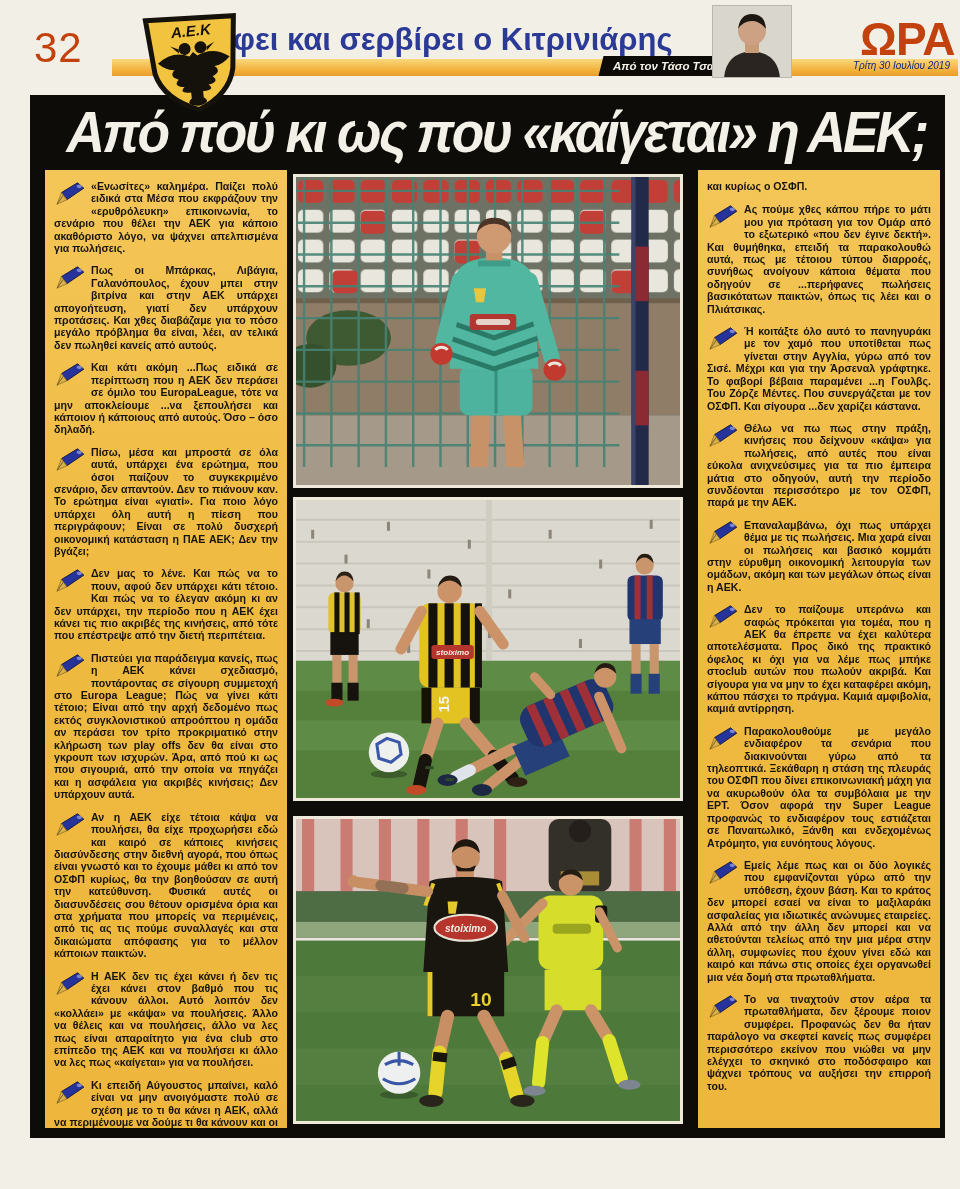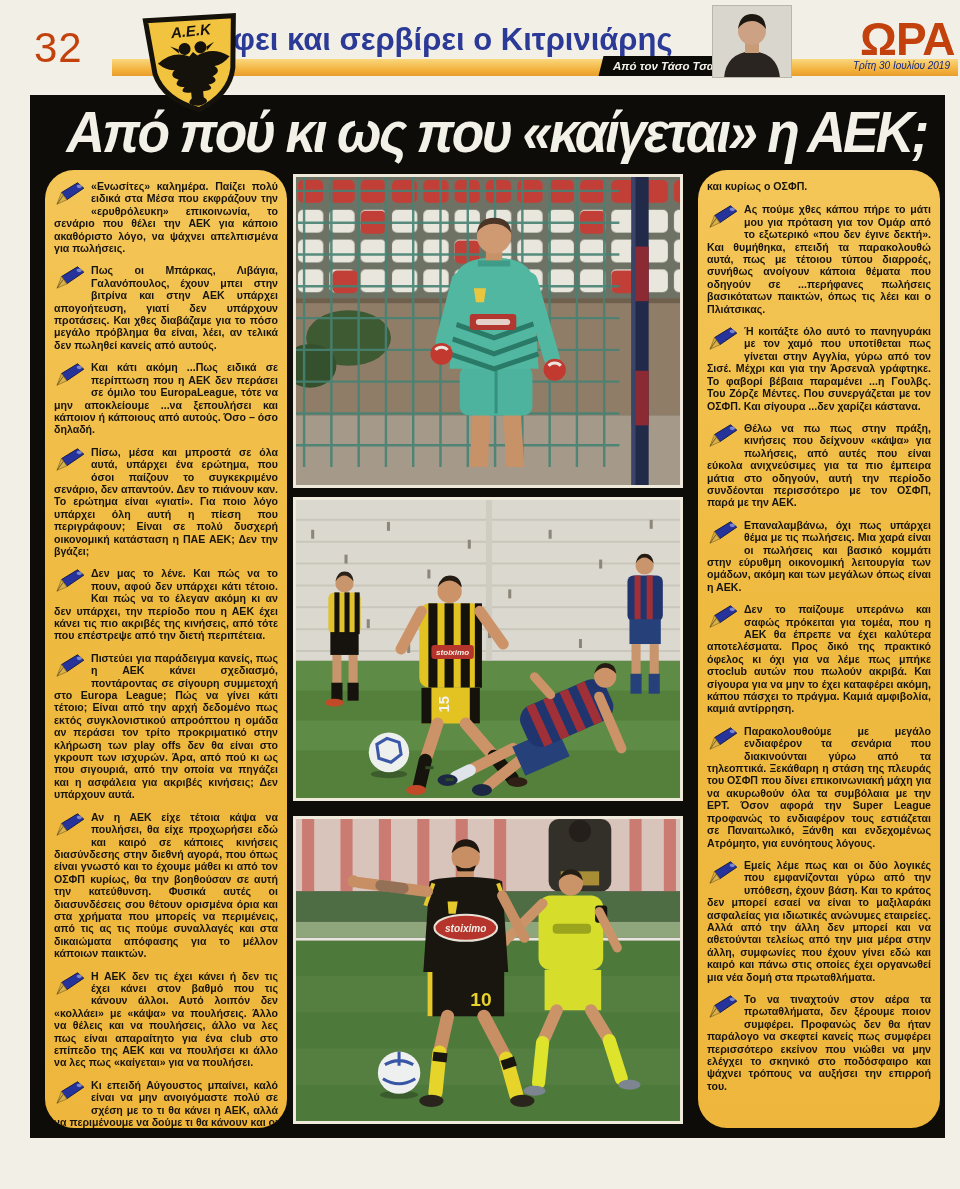--- a/index.html
+++ b/index.html
@@ -20,21 +20,21 @@
   .issue-date{position:absolute;right:10px;top:60px;font-size:10px;font-weight:normal;font-style:italic;color:#15277e;z-index:4;white-space:nowrap;}
 
   
   .frame{position:absolute;left:30px;top:95px;width:915px;height:1043px;background:#0e0c08;}
   .headline{position:absolute;left:0;top:4px;width:915px;text-align:center;color:#f3f0e8;
     font-weight:bold;font-style:italic;font-size:58px;line-height:66px;white-space:nowrap;
     letter-spacing:-3px;transform:scaleX(0.92);transform-origin:center;}
 
   .col-text{position:absolute;top:75px;width:242px;height:958px;box-sizing:border-box;
     padding:10px 9px 8px 9px;overflow:hidden;
-    background:linear-gradient(180deg,#f4c658 0%,#efba40 45%,#eeb63c 100%);border-radius:29px;}
+    background:linear-gradient(180deg,#f4c658 0%,#efba40 45%,#eeb63c 100%);}
   .col-text.left{left:15px;}
   .col-text.right{left:668px;}
   .para{font-size:10.6px;line-height:12.4px;font-weight:bold;color:#17140f;
     text-align:justify;margin-bottom:10px;}
   .para svg.pen{float:left;width:31px;height:25px;margin:1px 6px 0 0;}
   .para.lead{margin-bottom:11px;}
 
   .photos{position:absolute;left:263px;top:75px;width:348px;}
   .photo{width:384px;margin:0 auto;border:3px solid #eee9db;background:#202020;display:block;}
   .photo.p1{margin-top:4px;}

